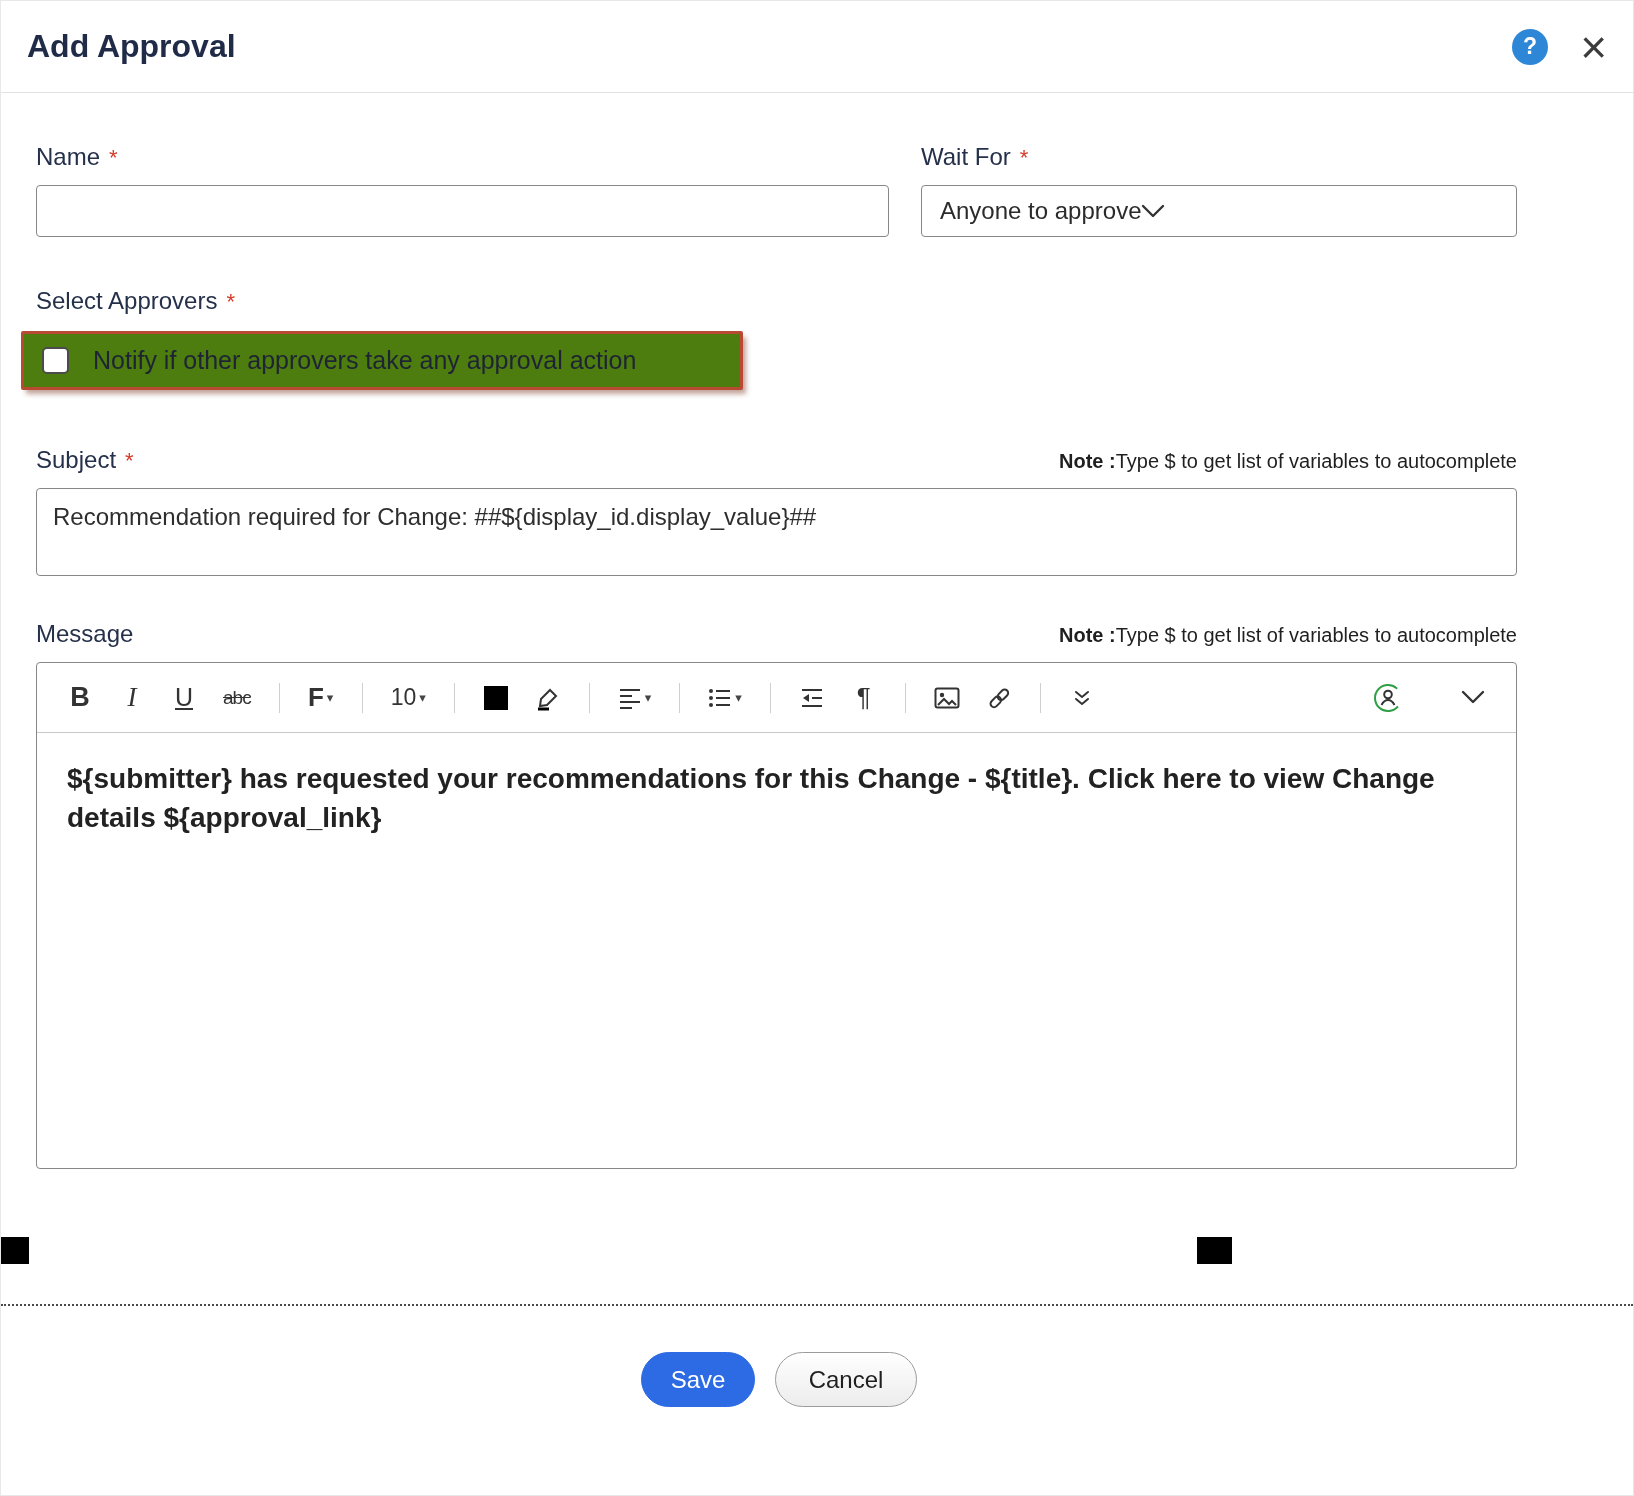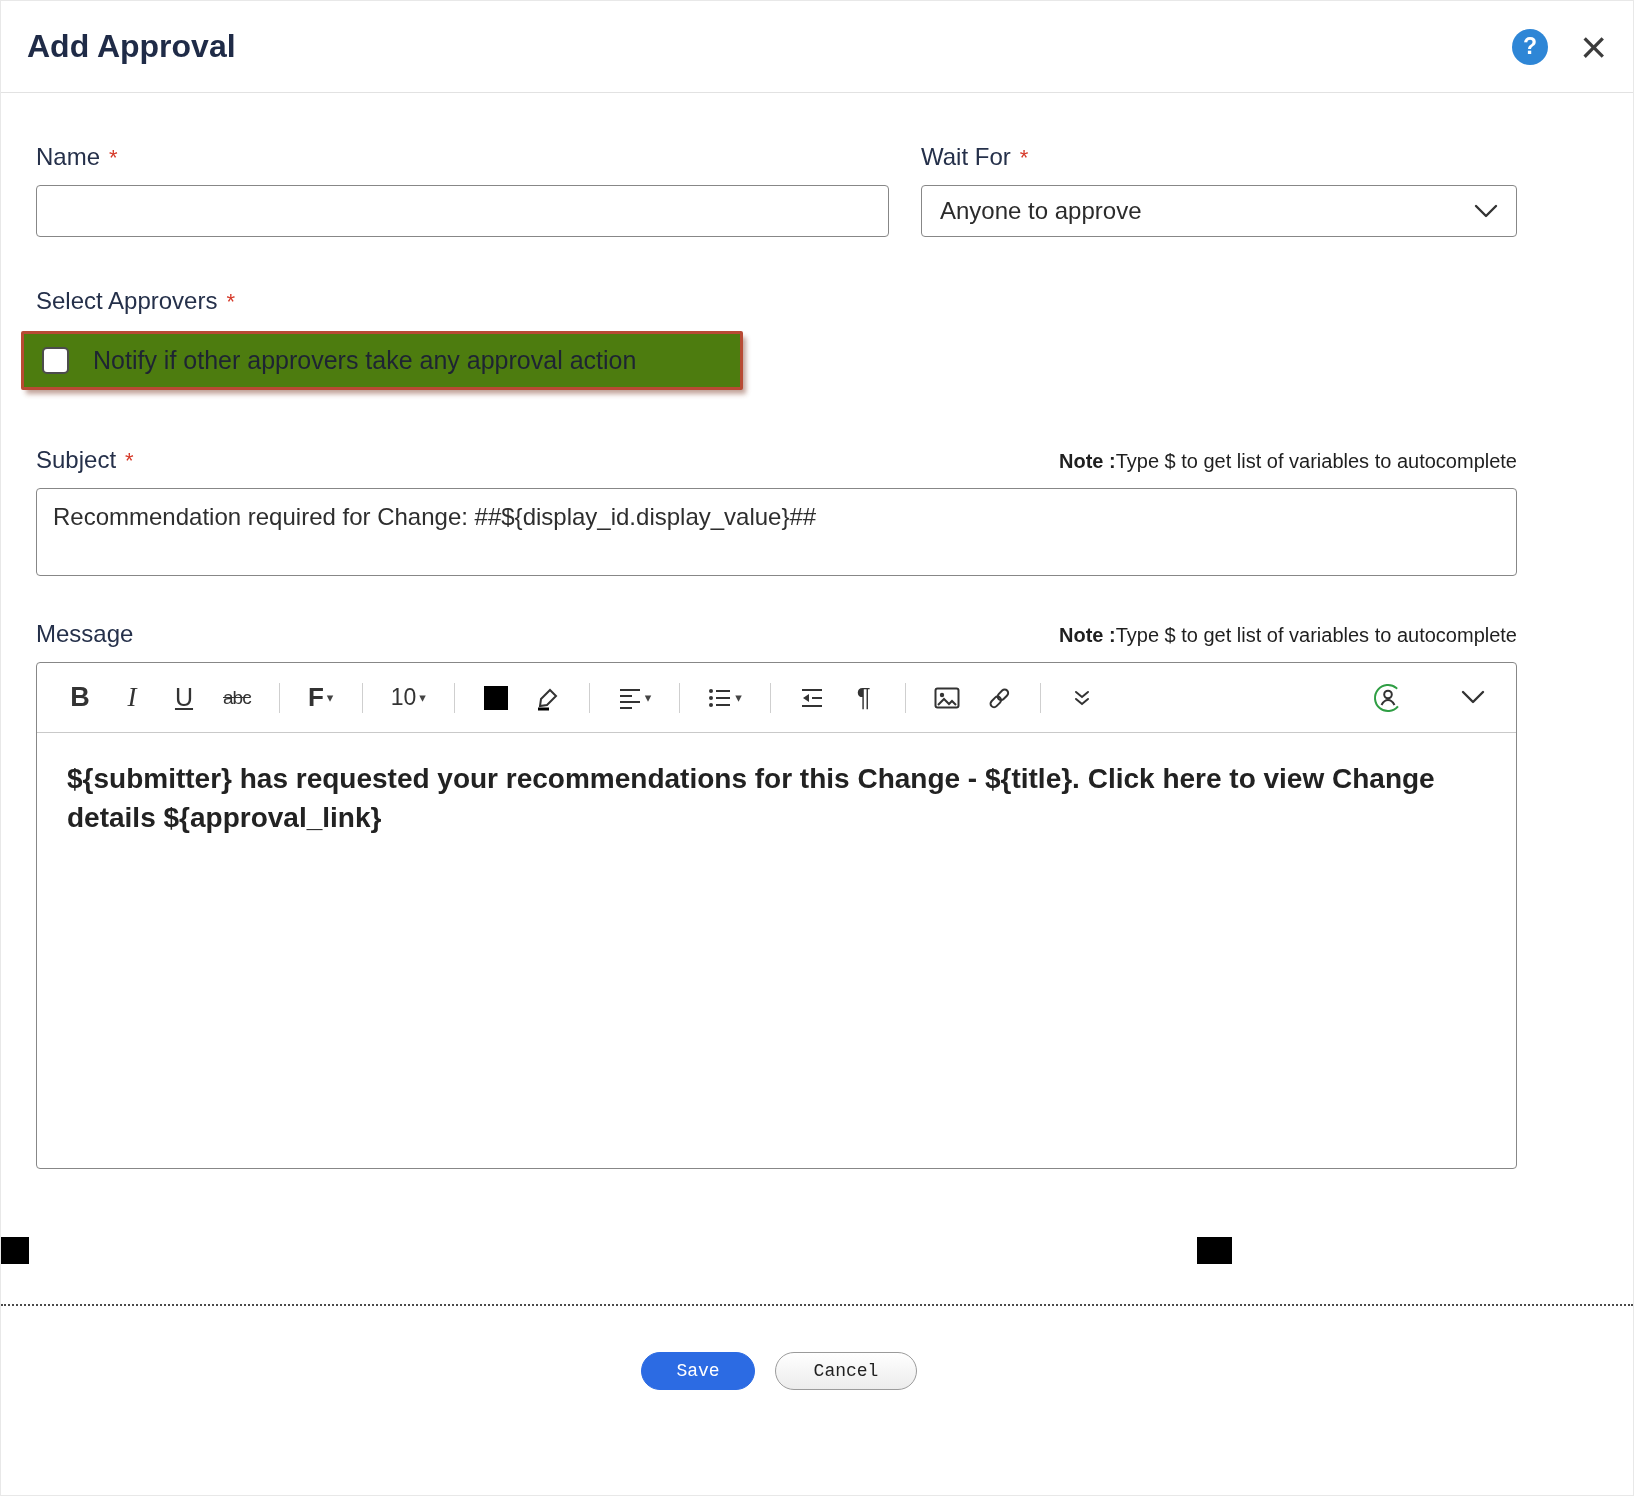--- a/index.html
+++ b/index.html
@@ -21,21 +21,21 @@
   .content { padding:0 116px 0 35px; }
   .row1 { display:flex; margin-top:50px; }
   .field-name { width:853px; margin-right:32px; }
   .field-wait { flex:1; }
   .lbl { display:flex; align-items:flex-start; gap:9px; font-size:24px; color:#25304a;
     margin-bottom:14px; }
   .req { color:#d63a2a; font-size:22px; padding-top:2px; }
   .txt-input { width:100%; height:52px; border:1px solid #878787; border-radius:4px;
     font-size:24px; padding:0 16px; color:#333; font-family:"Liberation Sans",sans-serif; }
   .select-box { width:100%; height:52px; border:1px solid #878787; border-radius:4px;
-    display:flex; align-items:center; justify-content:space-between; padding:0 18px;
+    display:flex; align-items:center; justify-content:flex-start; padding:0 18px;
     font-size:24px; color:#2b2b2b; cursor:pointer; background:#fff; }
 
   .approvers-sec { margin-top:50px; }
   .approvers-input { width:100%; height:60px; border:1px solid #878787; border-radius:4px;
     font-size:24px; padding:0 16px; font-family:"Liberation Sans",sans-serif; }
   .approvers-input::placeholder { color:#333; opacity:1; }
 
   .callout { margin-top:16px; margin-left:-15px; width:722px; border:3px solid #b84a34;
     border-radius:2px; box-shadow:4px 5px 5px -1px rgba(120,50,30,.45);
     padding:12px 18px; display:flex; align-items:center; gap:24px; background:#4d7c0f; }
@@ -73,22 +73,22 @@
     line-height:1.4; }
 
   
   .artifact { position:absolute; background:#000; }
   .artifact-left { left:0; top:1236px; width:28px; height:27px; }
   .artifact-right { left:1196px; top:1236px; width:35px; height:27px; }
   .dotted-divider { position:absolute; left:0; right:0; top:1303px;
     border-top:2px dotted #4a4a4a; }
   .footer { position:absolute; left:0; right:0; top:1351px; display:flex;
     justify-content:center; gap:20px; transform:translateX(-38px); }
-  .btn { height:38px; border-radius:30px; font-size:18px; cursor:pointer;
-    font-family:Liberation Mono, monospace; display:flex; align-items:center;
+  .btn { height:55px; border-radius:30px; font-size:24px; cursor:pointer;
+    font-family:Liberation Sans, sans-serif; display:flex; align-items:center;
     justify-content:center; }
   .btn-save { width:114px; background:#2c6be3; border:1px solid #2c6be3; color:#fff; }
   .btn-cancel { width:142px; background:linear-gradient(#fff,#ececec);
     border:1px solid #9b9b9b; color:#1f1f1f; }
 
   svg.ic { display:block; }
 </style>
 </head>
 <body>
 

